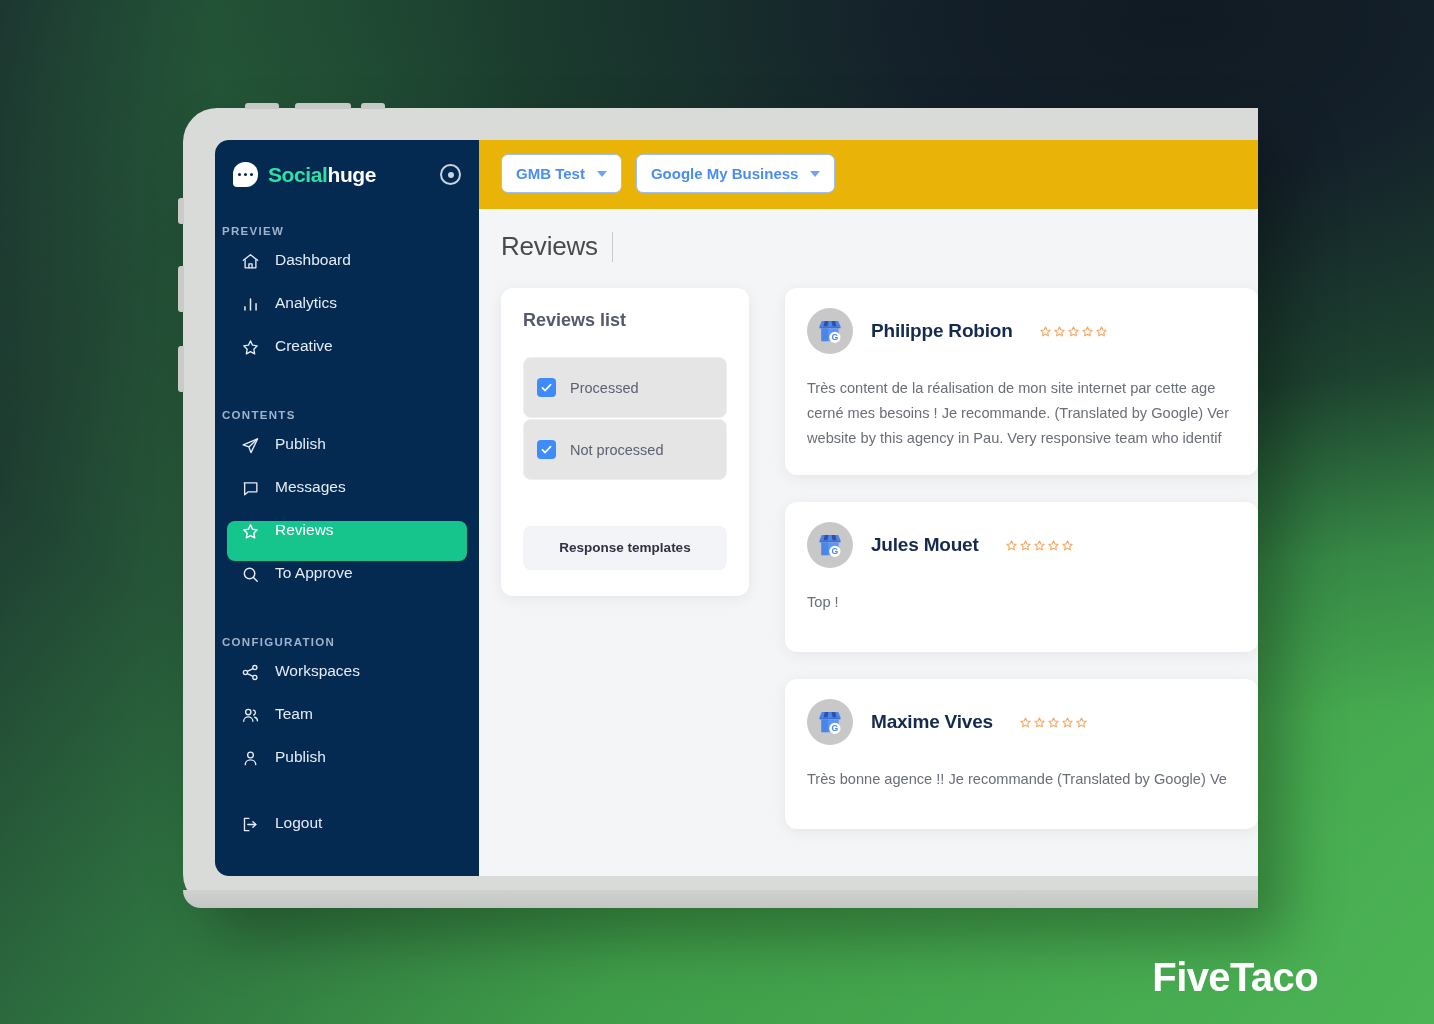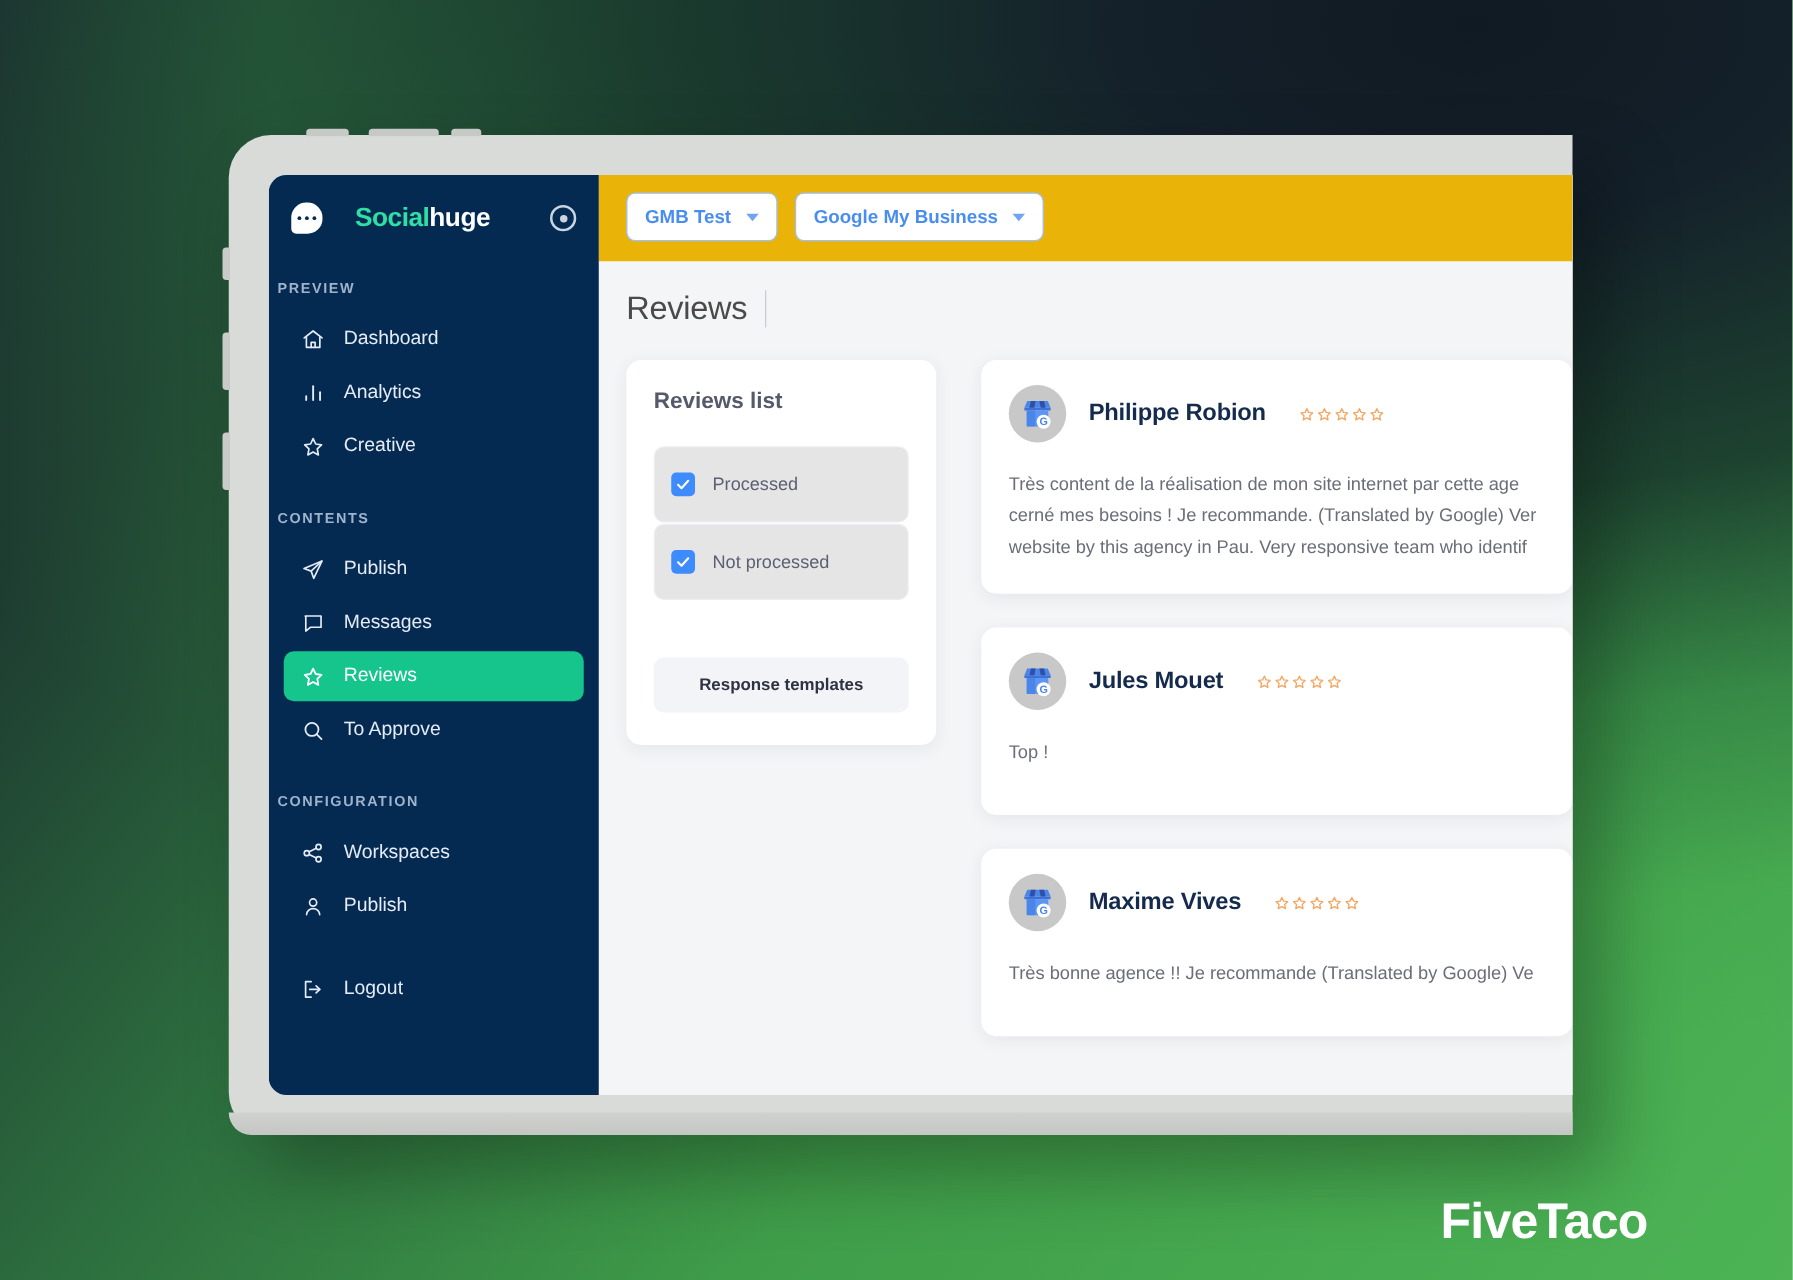--- a/index.html
+++ b/index.html
@@ -126,21 +126,21 @@
     padding: 0 0 0 0;
     position: relative;
     display: flex;
     flex-direction: column;
   }
 
   .brand {
     display: flex;
     align-items: center;
     padding: 22px 18px 0 18px;
-    gap: 26px;
+    gap: 10px;
   }
   .brand-mark {
     width: 25px; height: 25px;
     background: #ffffff;
     border-radius: 12px 12px 12px 4px;
     display: flex;
     align-items: center;
     justify-content: center;
     gap: 2.5px;
     flex: 0 0 auto;
@@ -187,21 +187,21 @@
     font-weight: 700;
     padding: 0 0 0 7px;
     margin-bottom: 14px;
     text-transform: uppercase;
   }
   .nav-group + .nav-group { margin-top: 32px; }
   .nav-group.logout-group { margin-top: 26px; }
 
   .nav-item {
     display: flex;
-    align-items: center;
+    align-items: flex-start;
     gap: 14px;
     height: 40px;
     margin: 0 12px;
     padding: 0 13px;
     border-radius: 8px;
     color: #e5ecf5;
     font-size: 15.5px;
     cursor: pointer;
     user-select: none;
   }
@@ -516,20 +516,31 @@
                   <circle cx="17.5" cy="5.8" r="2.6"></circle>
                   <circle cx="5.6" cy="12" r="2.6"></circle>
                   <circle cx="17.5" cy="18.2" r="2.6"></circle>
                   <path d="M8 10.7 15.2 7.1"></path>
                   <path d="M8 13.3 15.2 16.9"></path>
                 </svg>
             </span>
             <span>Workspaces</span>
           </div>
 
+          <div class="nav-item">
+            <span class="ico">
+              <svg width="19" height="19" viewBox="0 0 24 24" fill="none" stroke="#e5ecf5" stroke-width="1.7" stroke-linecap="round">
+                  <circle cx="9.2" cy="7.6" r="3.4"></circle>
+                  <path d="M3.4 19.4c0-3.3 2.6-5.6 5.8-5.6s5.8 2.3 5.8 5.6"></path>
+                  <path d="M15.6 5.2a3.2 3.2 0 0 1 .3 6.2"></path>
+                  <path d="M17.2 14.2c2.2.5 3.6 2.3 3.6 4.6"></path>
+                </svg>
+            </span>
+            <span>Team</span>
+          </div>
 
           <div class="nav-item">
             <span class="ico">
               <svg width="19" height="19" viewBox="0 0 24 24" fill="none" stroke="#e5ecf5" stroke-width="1.7" stroke-linecap="round">
                   <circle cx="12" cy="7.6" r="3.6"></circle>
                   <path d="M5.4 19.8c0-3.5 2.9-6 6.6-6s6.6 2.5 6.6 6"></path>
                 </svg>
             </span>
             <span>Publish</span>
           </div>

